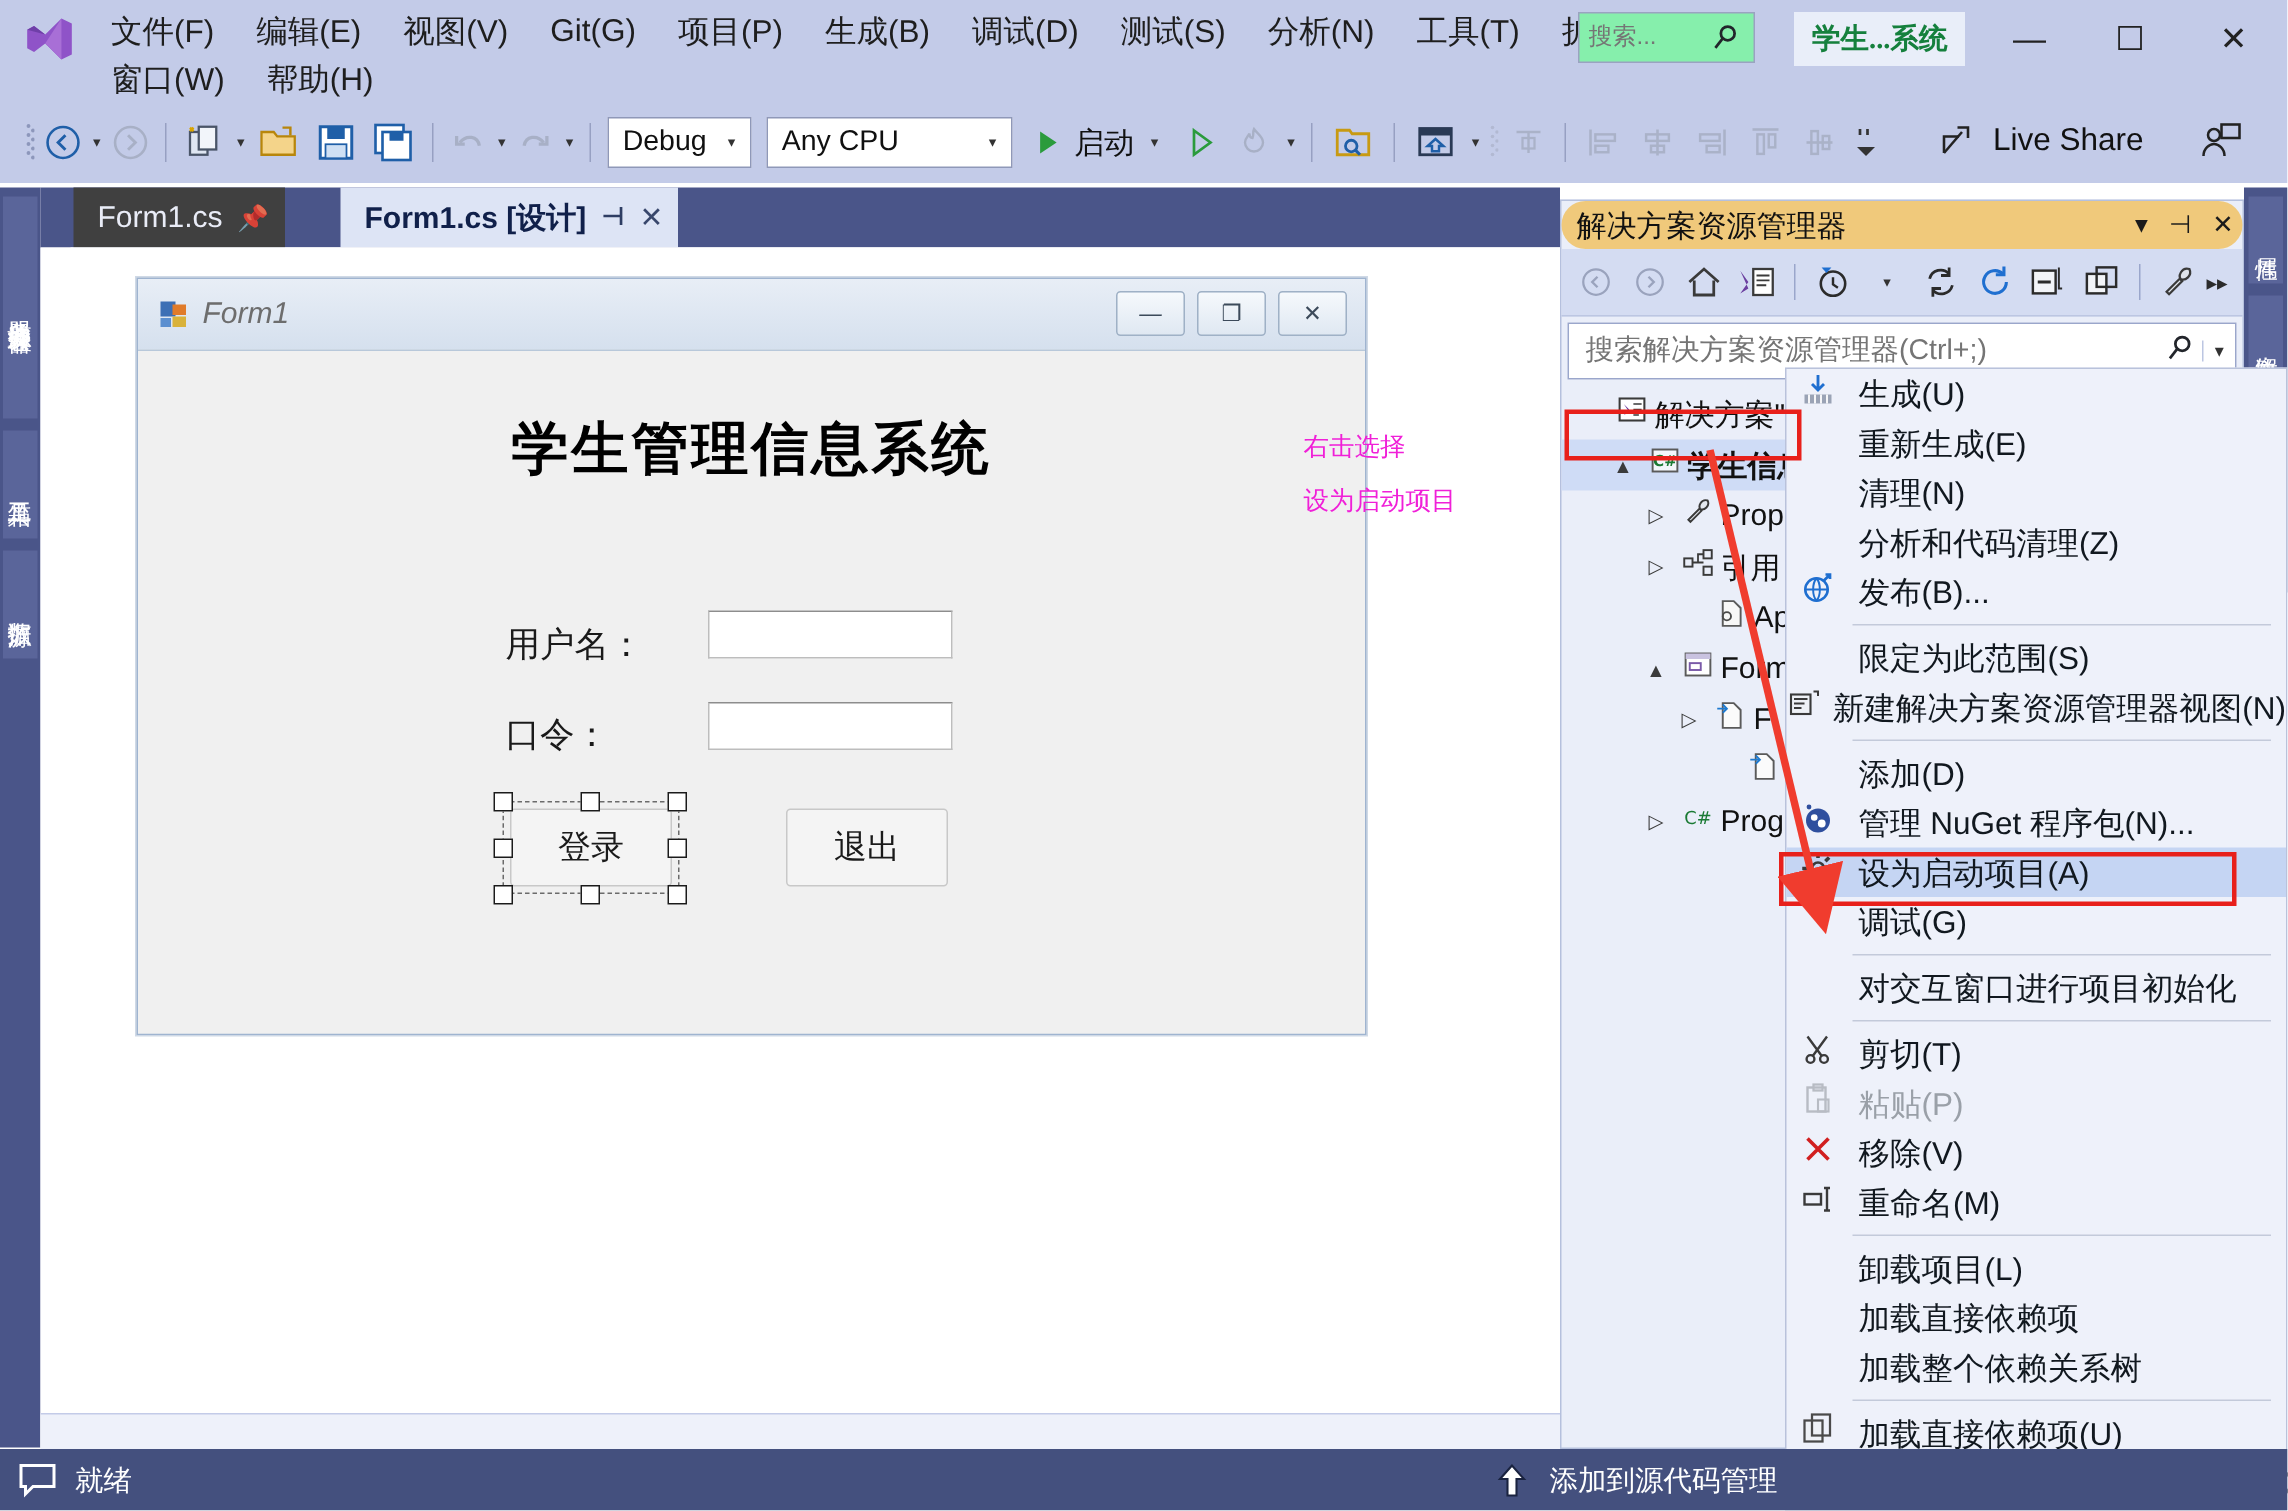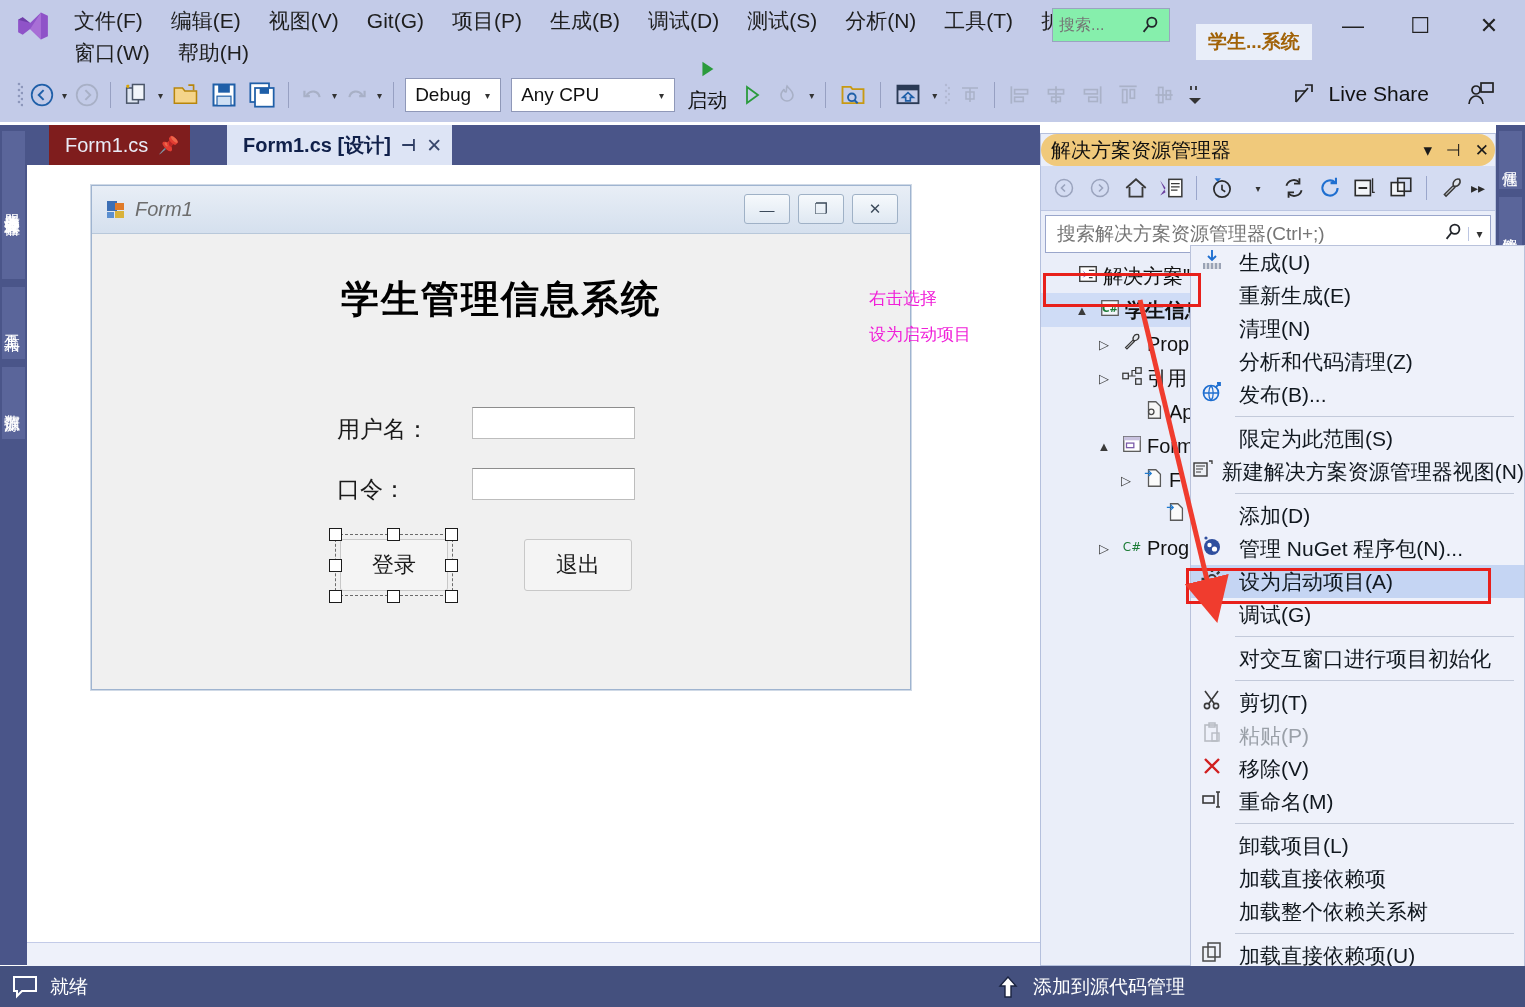--- a/index.html
+++ b/index.html
@@ -39,23 +39,23 @@
     background: #86efac; border: 1px solid #9aa3c0;
     display: flex; align-items: center; padding: 0 4px;
   }
   .search-box input {
     border: 0; outline: 0; background: transparent; width: 82px;
     font-size: 16px; color: #555; font-family: "Liberation Sans", sans-serif;
   }
   .search-key { width: 22px; height: 22px; }
 
   .doc-chip {
-    position: absolute; left: 1196px; top: 24px; height: 36px;
-    background: #e9eef9; color: #a16207; font-weight: bold; font-size: 19px;
-    display: flex; align-items: center; padding: 0 12px; white-space: nowrap;
+    position: absolute; left: 1196px; top: 8px; height: 36px;
+    background: #e9eef9; color: #15803d; font-weight: bold; font-size: 19px;
+    display: flex; align-items: center; padding: 0 12px; white-space: nowrap; font-family: Liberation Serif, serif;
   }
   .wbtn {
     position: absolute; top: 4px; width: 46px; height: 44px;
     display: flex; align-items: center; justify-content: center;
     font-size: 22px; color: #222; cursor: default;
   }
   #btn-min { left: 1330px; }
   #btn-max { left: 1397px; }
   #btn-close { left: 1466px; }
 
@@ -70,21 +70,21 @@
   .tb-sep { width: 1px; height: 26px; background: #97a0c2; margin: 0 7px; }
   .caret { font-size: 10px; color: #333; padding: 0 4px; }
   .combo {
     height: 34px; background: #ffffff; border: 1px solid #8f98b8;
     display: flex; align-items: center; justify-content: space-between;
     padding: 0 6px 0 9px; font-size: 19px; color: #101010;
   }
   #combo-config { width: 96px; margin-left: 4px; }
   #combo-platform { width: 164px; margin-left: 10px; }
   .start-run { display: flex; align-items: center; gap: 7px; margin-left: 12px;
-               font-size: 20px; color: #111; flex-direction: column; }
+               font-size: 20px; color: #111; }
   .live-share { display:flex; align-items:flex-start; gap:9px; font-size: 21px; color:#111; }
 
   
   .left-strip {
     position: absolute; left: 0; top: 125px; width: 27px; height: 840px;
     background: #4a5589;
   }
   .vtab {
     position: absolute; left: 2px; width: 23px;
     writing-mode: vertical-rl; text-orientation: upright;
@@ -99,21 +99,21 @@
   
   .tabstrip {
     position: absolute; left: 27px; top: 125px; width: 1013px; height: 40px;
     background: #4a5589;
   }
   .tab {
     position: absolute; top: 0; height: 40px;
     display: flex; align-items: center; padding: 0 10px 0 16px; gap: 10px;
     font-size: 20px; cursor: default;
   }
-  #tab-form1cs { left: 22px; background: #7f1d1d; color: #e9ecf7; }
+  #tab-form1cs { left: 22px; background: #404040; color: #e9ecf7; }
   #tab-form1design {
     left: 200px; background: #dde4f5; color: #10204a; font-weight: bold;
   }
   .tab-pin { font-size: 17px; opacity: .85; }
   .tab-x { font-size: 19px; opacity: .8; }
 
   
   .designer {
     position: absolute; left: 27px; top: 165px; width: 1013px; height: 800px;
     background: #ffffff;

